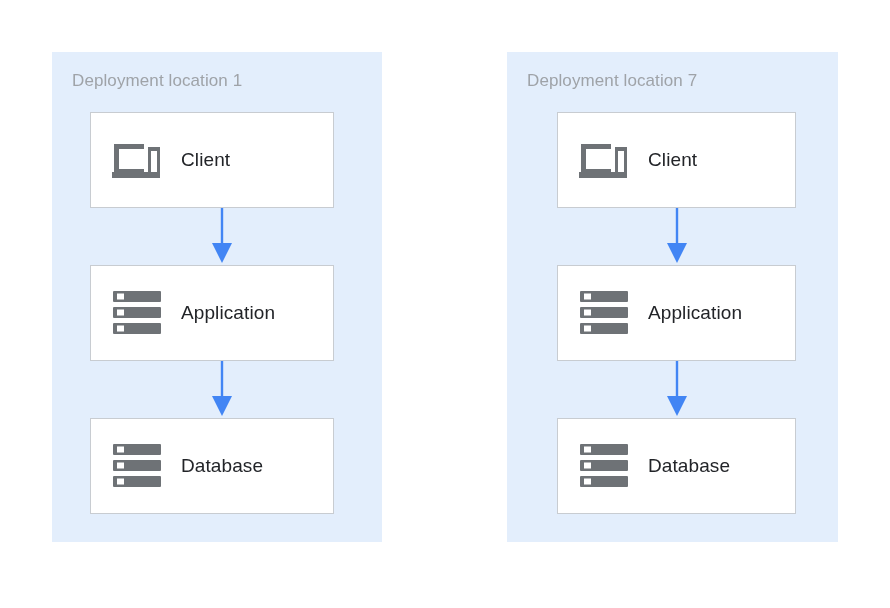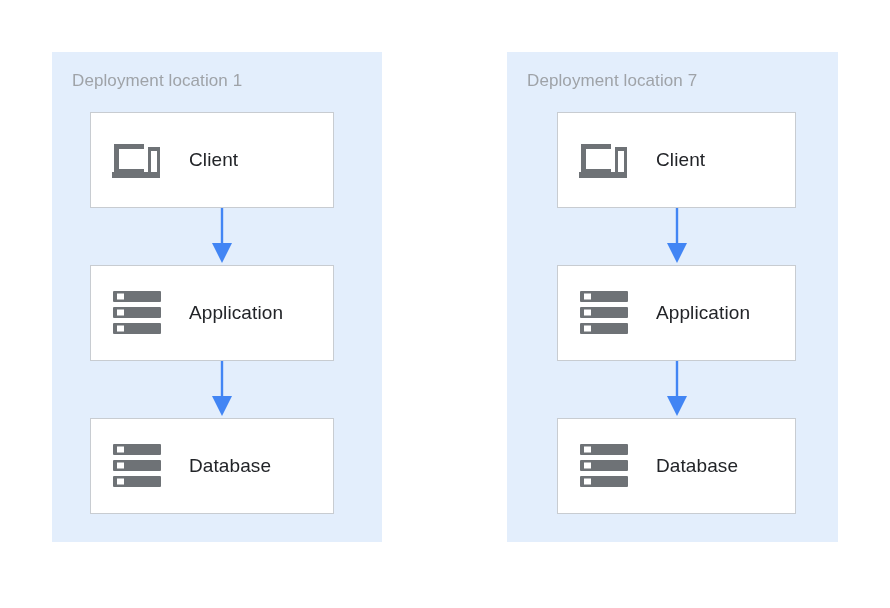--- a/index.html
+++ b/index.html
@@ -40,21 +40,20 @@
 
   
   .node {
     position: absolute;
     background: #ffffff;
     border: 1px solid #c8ccd1;
     box-sizing: border-box;
     display: flex;
     align-items: center;
     justify-content: flex-start;
-    gap: 8px;
   }
   .node-icon {
     width: 56px;
     height: 52px;
     margin-left: 18px;
     flex: 0 0 auto;
     display: flex;
     align-items: center;
     justify-content: center;
   }

